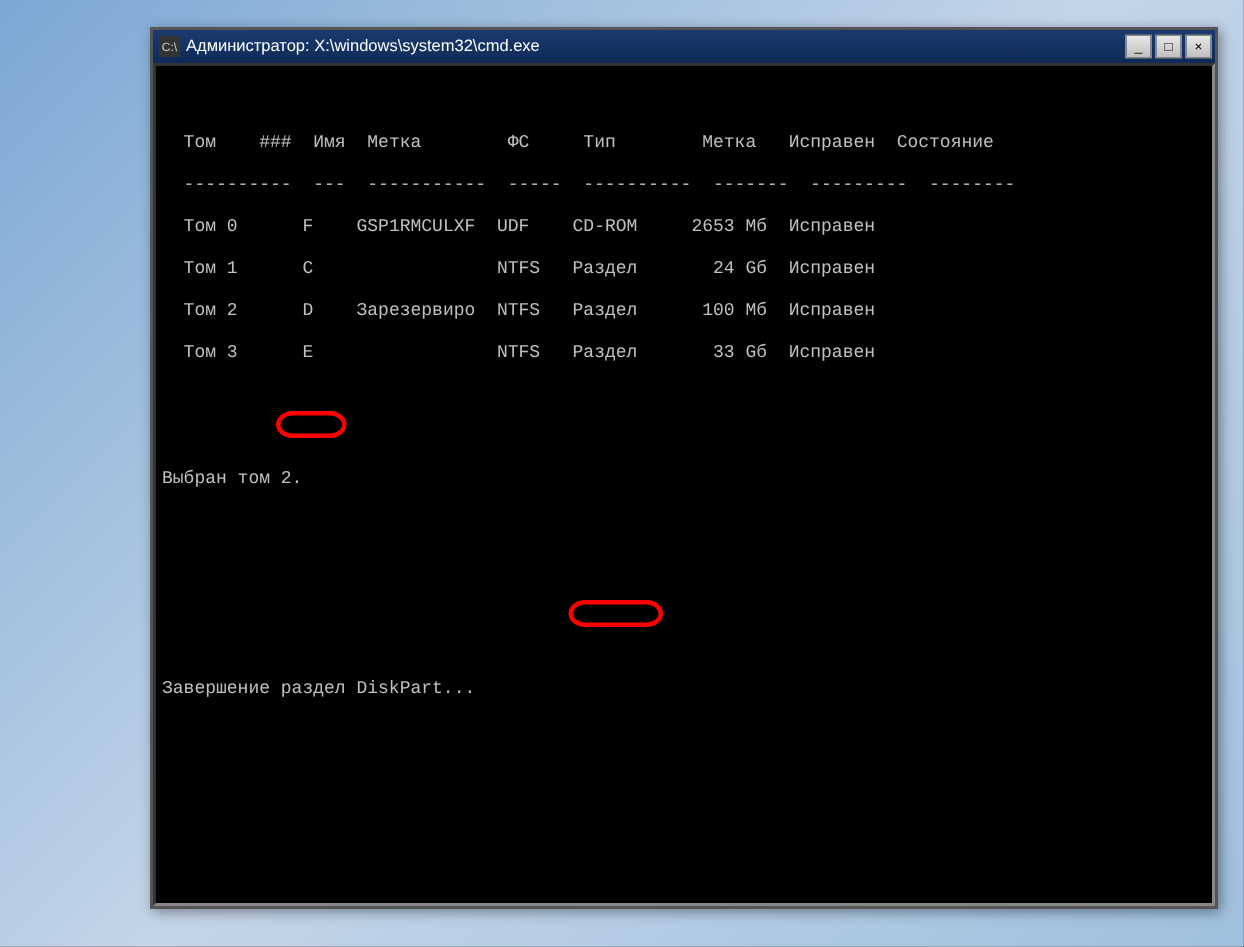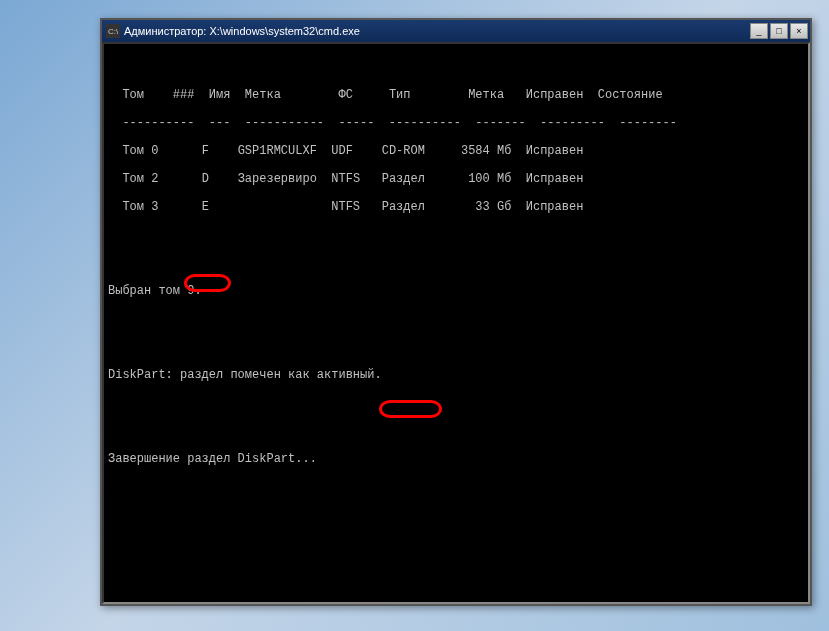--- a/index.html
+++ b/index.html
@@ -94,29 +94,29 @@
     <div class="buttons">
       <button>_</button>
       <button>□</button>
       <button>×</button>
     </div>
   </div>
   <div class="terminal">
     <div class="term-inner">
 <span class="term-line">  <span>Том</span>    <span>###</span>  <span>Имя</span>  <span>Метка</span>        <span>ФС</span>     <span>Тип</span>        <span>Метка</span>   <span>Исправен</span>  <span>Состояние</span></span>
 <span class="term-line">  ----------  ---  -----------  -----  ----------  -------  ---------  --------</span>
-<span class="term-line">  <span>Том 0</span>      <span>F</span>    <span>GSP1RMCULXF</span>  <span>UDF</span>    <span>CD-ROM</span>     <span>3584 Мб</span>  <span>Исправен</span></span>
+<span class="term-line">  <span>Том 0</span>      <span>F</span>    <span>GSP1RMCULXF</span>  <span>UDF</span>    <span>CD-ROM</span>     <span>2653 Мб</span>  <span>Исправен</span></span>
+<span class="term-line">  <span>Том 1</span>      <span>C</span>                 <span>NTFS</span>   <span>Раздел</span>       <span>24 Gб</span>  <span>Исправен</span></span>
 <span class="term-line">  <span>Том 2</span>      <span>D</span>    <span>Зарезервиро</span>  <span>NTFS</span>   <span>Раздел</span>      <span>100 Мб</span>  <span>Исправен</span></span>
 <span class="term-line">  <span>Том 3</span>      <span>E</span>                 <span>NTFS</span>   <span>Раздел</span>       <span>33 Gб</span>  <span>Исправен</span></span>
 <span class="term-line"> </span>
 <span class="term-line"> </span>
-<span class="term-line">Выбран том 9.</span>
+<span class="term-line">Выбран том 2.</span>
 <span class="term-line"> </span>
 <span class="term-line"> </span>
-<span class="term-line">DiskPart: раздел помечен как активный.</span>
 <span class="term-line"> </span>
 <span class="term-line"> </span>
 <span class="term-line">Завершение раздел DiskPart...</span>
 <span class="term-line"> </span>
 
 
 
 
 
 

